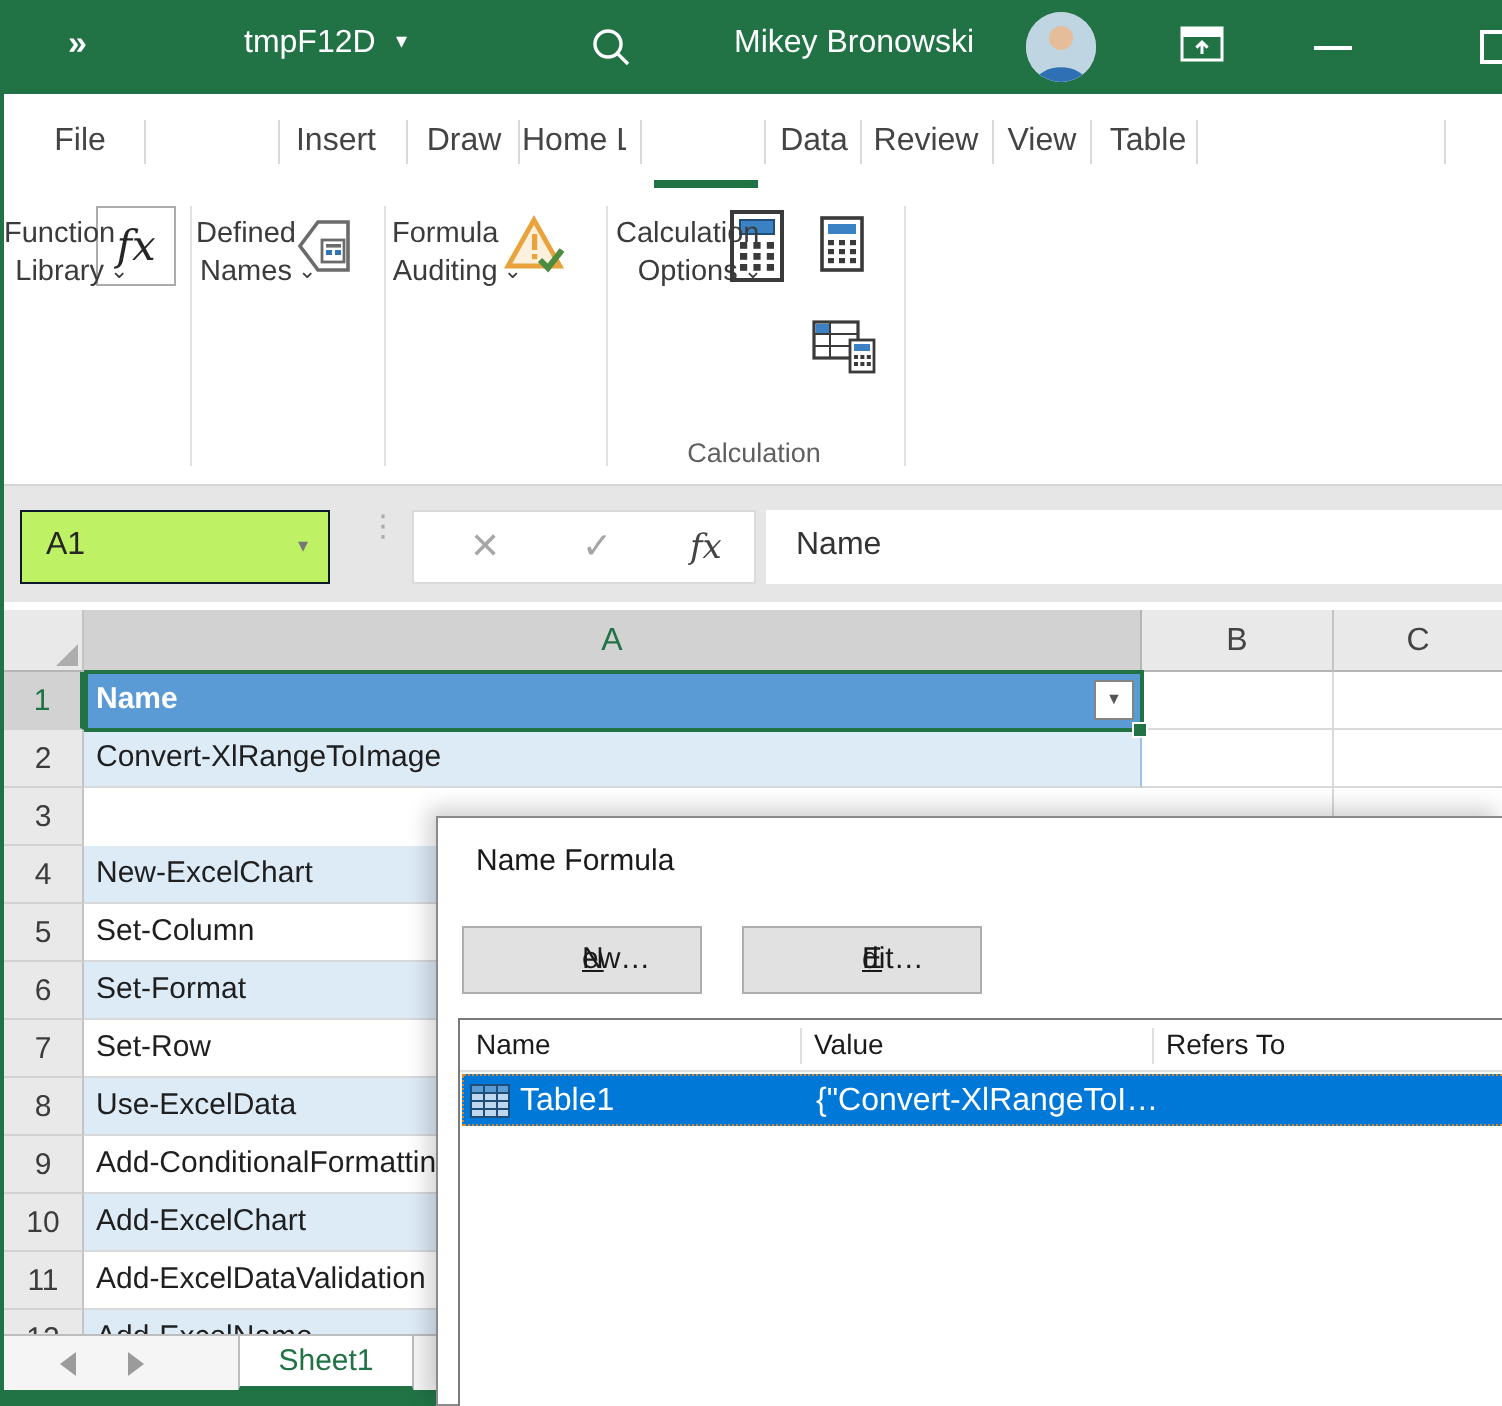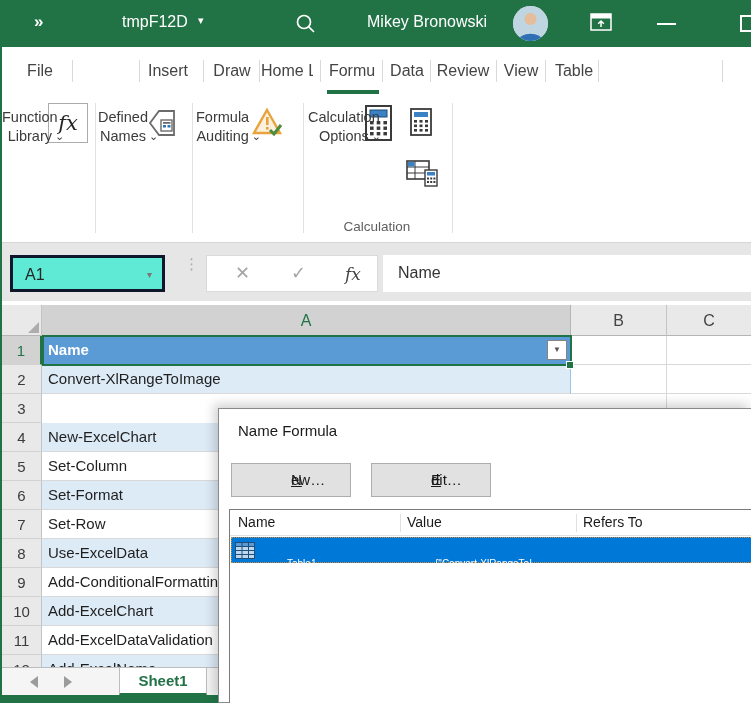--- a/index.html
+++ b/index.html
@@ -35,21 +35,21 @@
   .bigbtn .iconbox{position:relative;display:inline-block;margin-top:2px;}
   .bigbtn .lbl{position:relative;display:block;font-size:14.5px;color:#3b3b3b;line-height:19px;margin-top:7px;}
   .chev{font-size:11px;color:#3b3b3b;position:relative;display:inline;margin-left:3px;}
   .fxbox{position:relative;width:40px;height:40px;background:#fff;border:1px solid #ACACAC;
          font-family:"DejaVu Serif",serif;font-style:italic;font-size:21px;color:#262626;line-height:38px;text-align:center;}
   .smallbtn{width:34px;}
   .grouplabel{left:305px;top:124px;width:144px;text-align:center;font-size:13.5px;color:#5f5f5f;}
 
   
   .fbar{left:0;top:243px;width:751px;height:58px;background:#E6E6E6;}
-  .namebox{left:10px;top:12px;width:155px;height:37px;background:#5eead4;border:3px solid #0f172a;}
+  .namebox{left:10px;top:12px;width:155px;height:37px;background:#bef264;border:1px solid #0f172a;}
   .namebox .val{left:12px;top:8px;font-size:16px;color:#262626;}
   .namebox .caret{right:10px;top:11px;color:#777;font-size:10px;left:auto;}
   .gripdots{left:184px;top:17px;width:4px;color:#ABABAB;font-size:15px;letter-spacing:0;line-height:8px;}
   .fbtns{left:206px;top:12px;width:172px;height:37px;background:#fff;border:1px solid #DADADA;}
   .fbtn{top:6px;font-size:18px;color:#A6A6A6;}
   .fbtn.fx{font-family:"DejaVu Serif",serif;font-style:italic;color:#444;font-size:17px;}
   .finput{left:383px;top:12px;width:368px;height:37px;background:#fff;}
   .finput .val{left:15px;top:9px;font-size:16px;color:#333;}
 
   
@@ -75,42 +75,42 @@
   .fillhandle{left:566px;top:60px;width:8px;height:8px;background:#217346;border:1px solid #fff;z-index:2;}
   .filterbtn{left:547px;top:39px;width:20px;height:20px;background:#fff;border:1px solid #848484;z-index:2;
              text-align:center;line-height:18px;font-size:8px;color:#555;}
 
   
   .sheetbar{left:0;top:667px;width:751px;height:28px;background:#F5F5F5;border-top:1px solid #BDBDBD;z-index:3;}
   .snav{top:8px;width:0;height:0;}
   .snav.prev{left:30px;border-top:6px solid transparent;border-bottom:6px solid transparent;border-right:8px solid #9B9B9B;}
   .snav.next{left:64px;border-top:6px solid transparent;border-bottom:6px solid transparent;border-left:8px solid #9B9B9B;}
   .sheettab{left:119px;top:0;width:88px;height:28px;background:#fff;border-left:1px solid #BDBDBD;border-right:1px solid #BDBDBD;
-            border-bottom:3px solid #217346;color:#217346;font-weight:bold;font-size:15px;text-align:center;line-height:25px;}
+            border-bottom:3px solid #217346;color:#217346;font-weight:normal;font-size:15px;text-align:center;line-height:25px;}
   .statusbar{left:0;top:695px;width:751px;height:8px;background:#217346;z-index:3;}
   .edgeL{left:0;top:47px;width:2px;height:656px;background:#217346;z-index:4;}
 
   
   .dialog{left:218px;top:408px;width:534px;height:295px;background:#fff;border:1px solid #8A8A8A;
           box-shadow:-4px -4px 10px rgba(0,0,0,.18);z-index:10;}
   .dlg-title{left:19px;top:13px;font-size:15px;color:#1a1a1a;}
   .dbtn{top:54px;height:34px;background:#E1E1E1;border:1px solid #ADADAD;font-size:15px;color:#1a1a1a;
         text-align:center;line-height:32px;}
   .dbtn span{position:static;}
   .dbtn .u{text-decoration:underline;}
   .dbtn.disabled{color:#9E9E9E;border-color:#C3C3C3;background:#E7E7E7;}
   .dbtn.new{left:12px;width:120px;}
   .dbtn.edit{left:152px;width:120px;}
   .dbtn.del{left:290px;width:122px;}
   .dlist{left:10px;top:100px;width:546px;height:210px;background:#fff;border:1px solid #7A7A7A;}
   .dl-head{left:0;top:0;width:100%;height:26px;border-bottom:1px solid #E0E0E0;}
   .dl-h{top:4px;font-size:14px;color:#1a1a1a;}
   .dl-hsep{top:4px;width:1px;height:18px;background:#E0E0E0;}
   .dl-row{left:1px;top:27px;width:542px;height:26px;background:#0078D7;border:1px dotted #D6892B;color:#fff;}
-  .dl-cell{top:20px;font-size:10px;white-space:nowrap;margin-left:27px;}
+  .dl-cell{top:4px;font-size:16px;white-space:nowrap;}
   .c-name{left:28px;} .c-value{left:176px;} .c-ref{left:352px;}
   .h-name{left:8px;} .h-value{left:177px;} .h-ref{left:353px;}
 </style>
 </head>
 <body>
 
 <div id="app">
 
   <div class="titlebar">
     <div class="tb-overflow">»</div>
@@ -139,21 +139,20 @@
     </div>
     <div class="tb-min"></div>
     <div class="tb-max"></div>
   </div>
 
   <div class="tabsrow">
     <div class="rtab" style="left:24px;width:32px">File</div>
     <div class="rtab" style="left:140px;width:56px">Insert</div>
     <div class="rtab" style="left:206px;width:52px">Draw</div>
     <div class="rtab" style="left:261px;width:52px">Home L</div>
-    <div class="rtab" style="left:323px;width:58px">Formu</div>
     <div class="rtab" style="left:384px;width:46px">Data</div>
     <div class="rtab" style="left:433px;width:60px">Review</div>
     <div class="rtab" style="left:498px;width:46px">View</div>
     <div class="rtab" style="left:551px;width:46px">Table</div>
     <div class="tabsep" style="left:72px"></div>
     <div class="tabsep" style="left:139px"></div>
     <div class="tabsep" style="left:203px"></div>
     <div class="tabsep" style="left:259px"></div>
     <div class="tabsep" style="left:320px"></div>
     <div class="tabsep" style="left:382px"></div>

